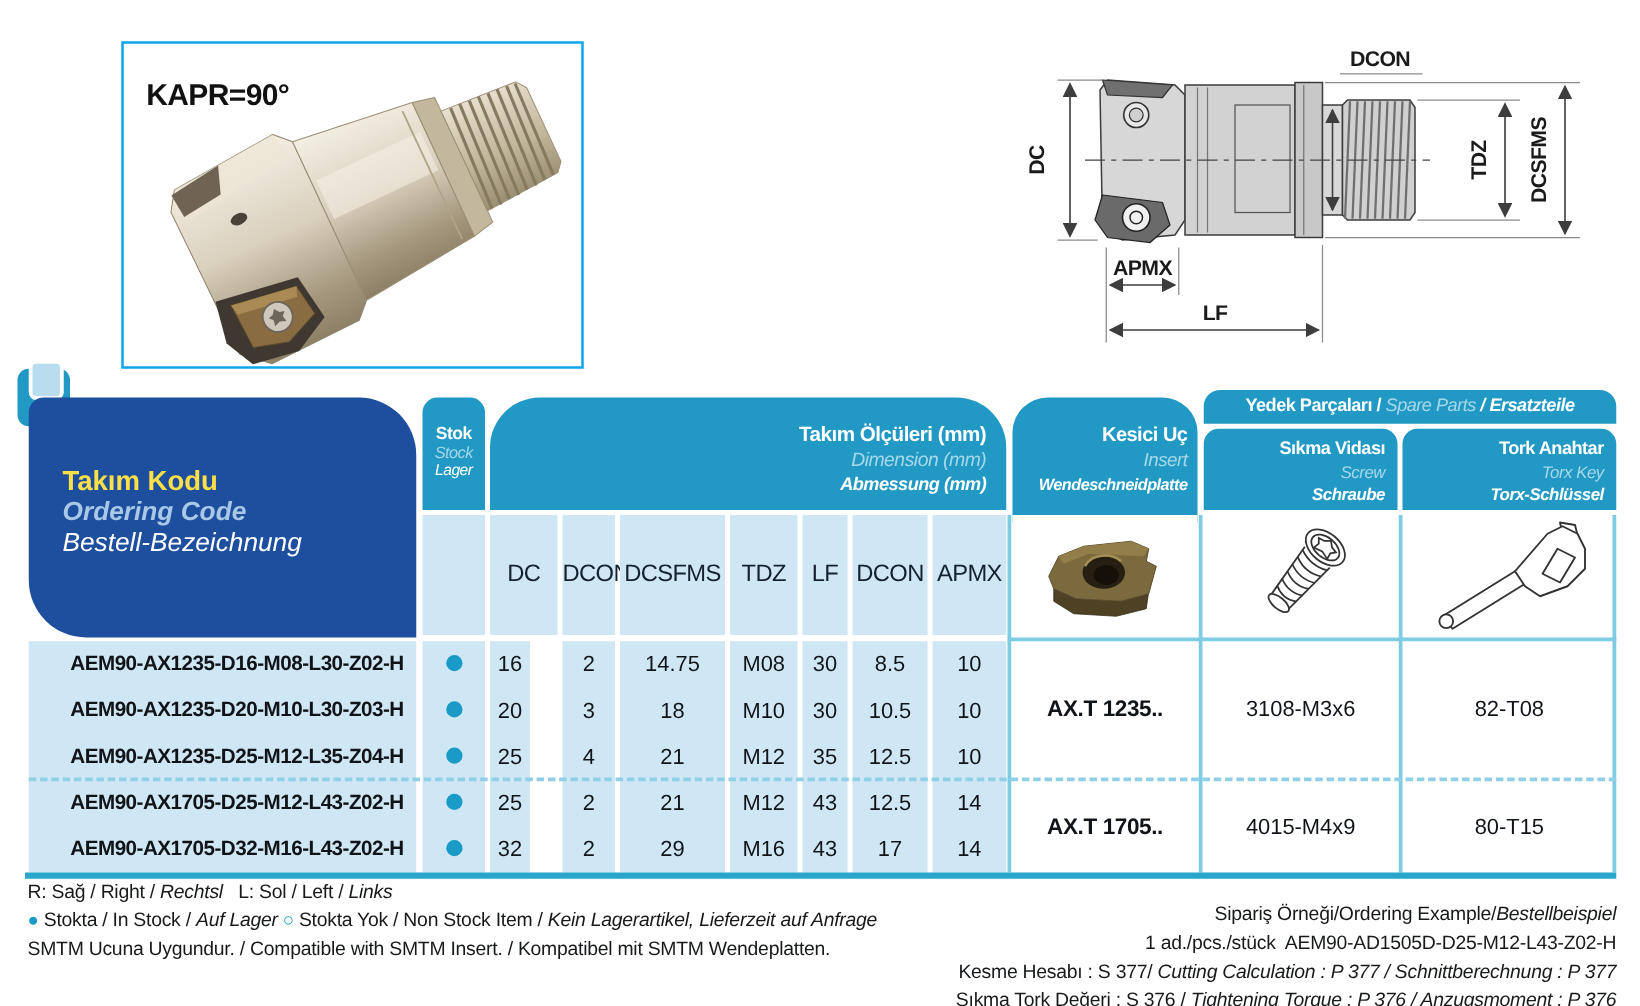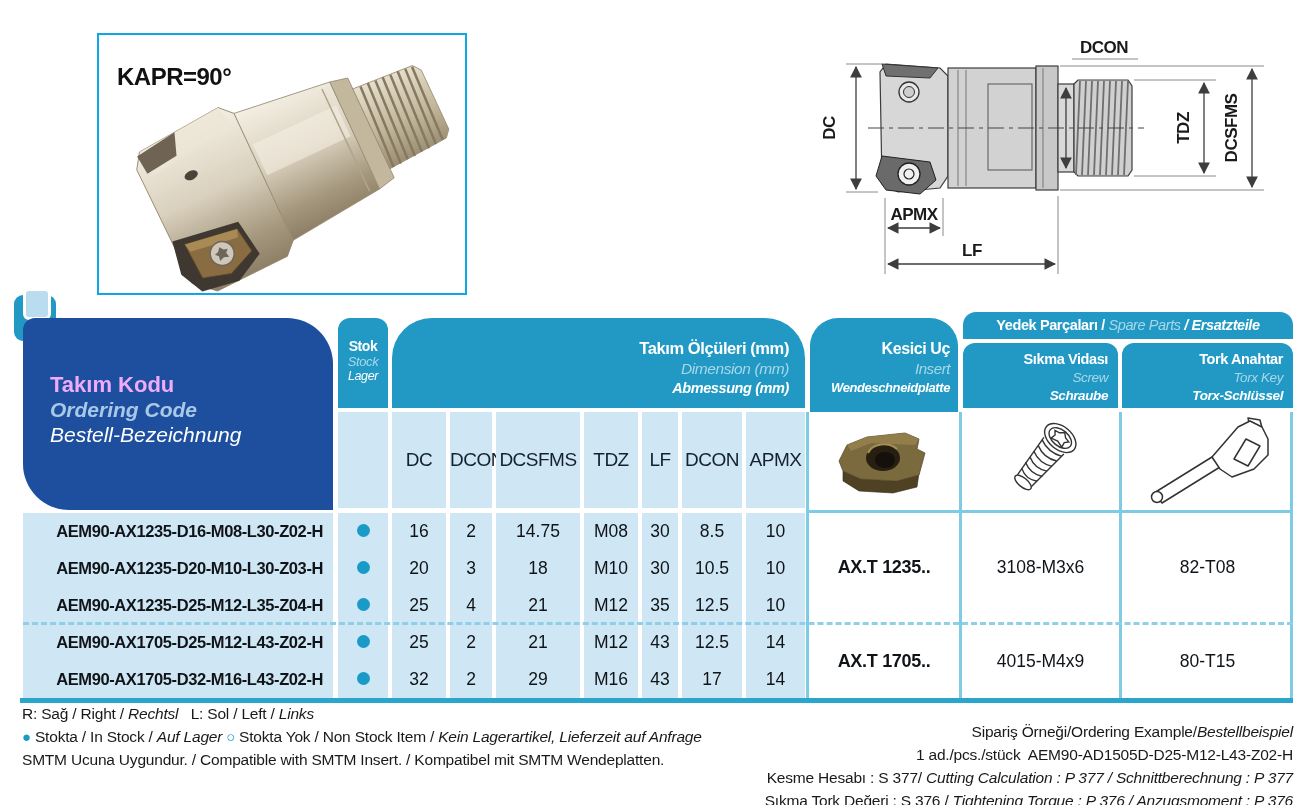--- a/index.html
+++ b/index.html
@@ -14,21 +14,21 @@
         letter-spacing:-0.5px;color:#111;}
 
   
   .tbl{position:absolute;left:20px;top:295px;width:1273px;height:410px;}
   .corner-tab{position:absolute;left:-6px;top:0px;width:42px;height:46px;background:#2199c4;border-radius:9px;}
   .corner-tab-inner{position:absolute;left:9px;top:-7px;width:22px;height:26px;background:#b9dcee;
                     border:3px solid #fff;border-radius:6px;}
   .dark-panel{position:absolute;left:3px;top:23px;width:310px;height:192px;background:#1d4f9e;
               border-radius:12px 46px 0 46px;}
   .dark-panel .txt{position:absolute;left:27px;top:54px;line-height:25px;}
-  .dark-panel .h-tr{font-size:22px;font-weight:bold;color:#f0abfc;}
+  .dark-panel .h-tr{font-size:22px;font-weight:bold;color:#fde047;}
   .dark-panel .h-en{font-size:21px;font-weight:bold;font-style:italic;color:#a9c8e8;}
   .dark-panel .h-de{font-size:21px;font-style:italic;color:#fff;}
 
   .thdr{position:absolute;background:#2199c4;color:#fff;letter-spacing:-0.4px;}
   .thdr .h-tr{font-weight:bold;color:#fff;}
   .thdr .h-en{font-style:italic;color:#a7d8ea;}
   .thdr .h-de{font-style:italic;font-weight:bold;color:#fff;}
 
   .hdr-stok{left:318px;top:23px;width:50px;height:90px;border-radius:12px 12px 0 0;
             text-align:center;padding-top:20px;box-sizing:border-box;}
@@ -307,21 +307,21 @@
       <div class="cell code">AEM90-AX1705-D25-M12-L43-Z02-H</div>
       <div class="cell code">AEM90-AX1705-D32-M16-L43-Z02-H</div>
     </div>
     <div class="bodycol" style="left:318px;width:50px">
       <div class="cell"><span class="dot"></span></div>
       <div class="cell"><span class="dot"></span></div>
       <div class="cell"><span class="dot"></span></div>
       <div class="cell"><span class="dot"></span></div>
       <div class="cell"><span class="dot"></span></div>
     </div>
-    <div class="bodycol" style="left:372px;width:54px">
+    <div class="bodycol" style="left:372px;width:32px">
       <div class="cell">16</div>
       <div class="cell">20</div>
       <div class="cell">25</div>
       <div class="cell">25</div>
       <div class="cell">32</div>
     </div>
     <div class="bodycol" style="left:430px;width:42px">
       <div class="cell">2</div>
       <div class="cell">3</div>
       <div class="cell">4</div>

